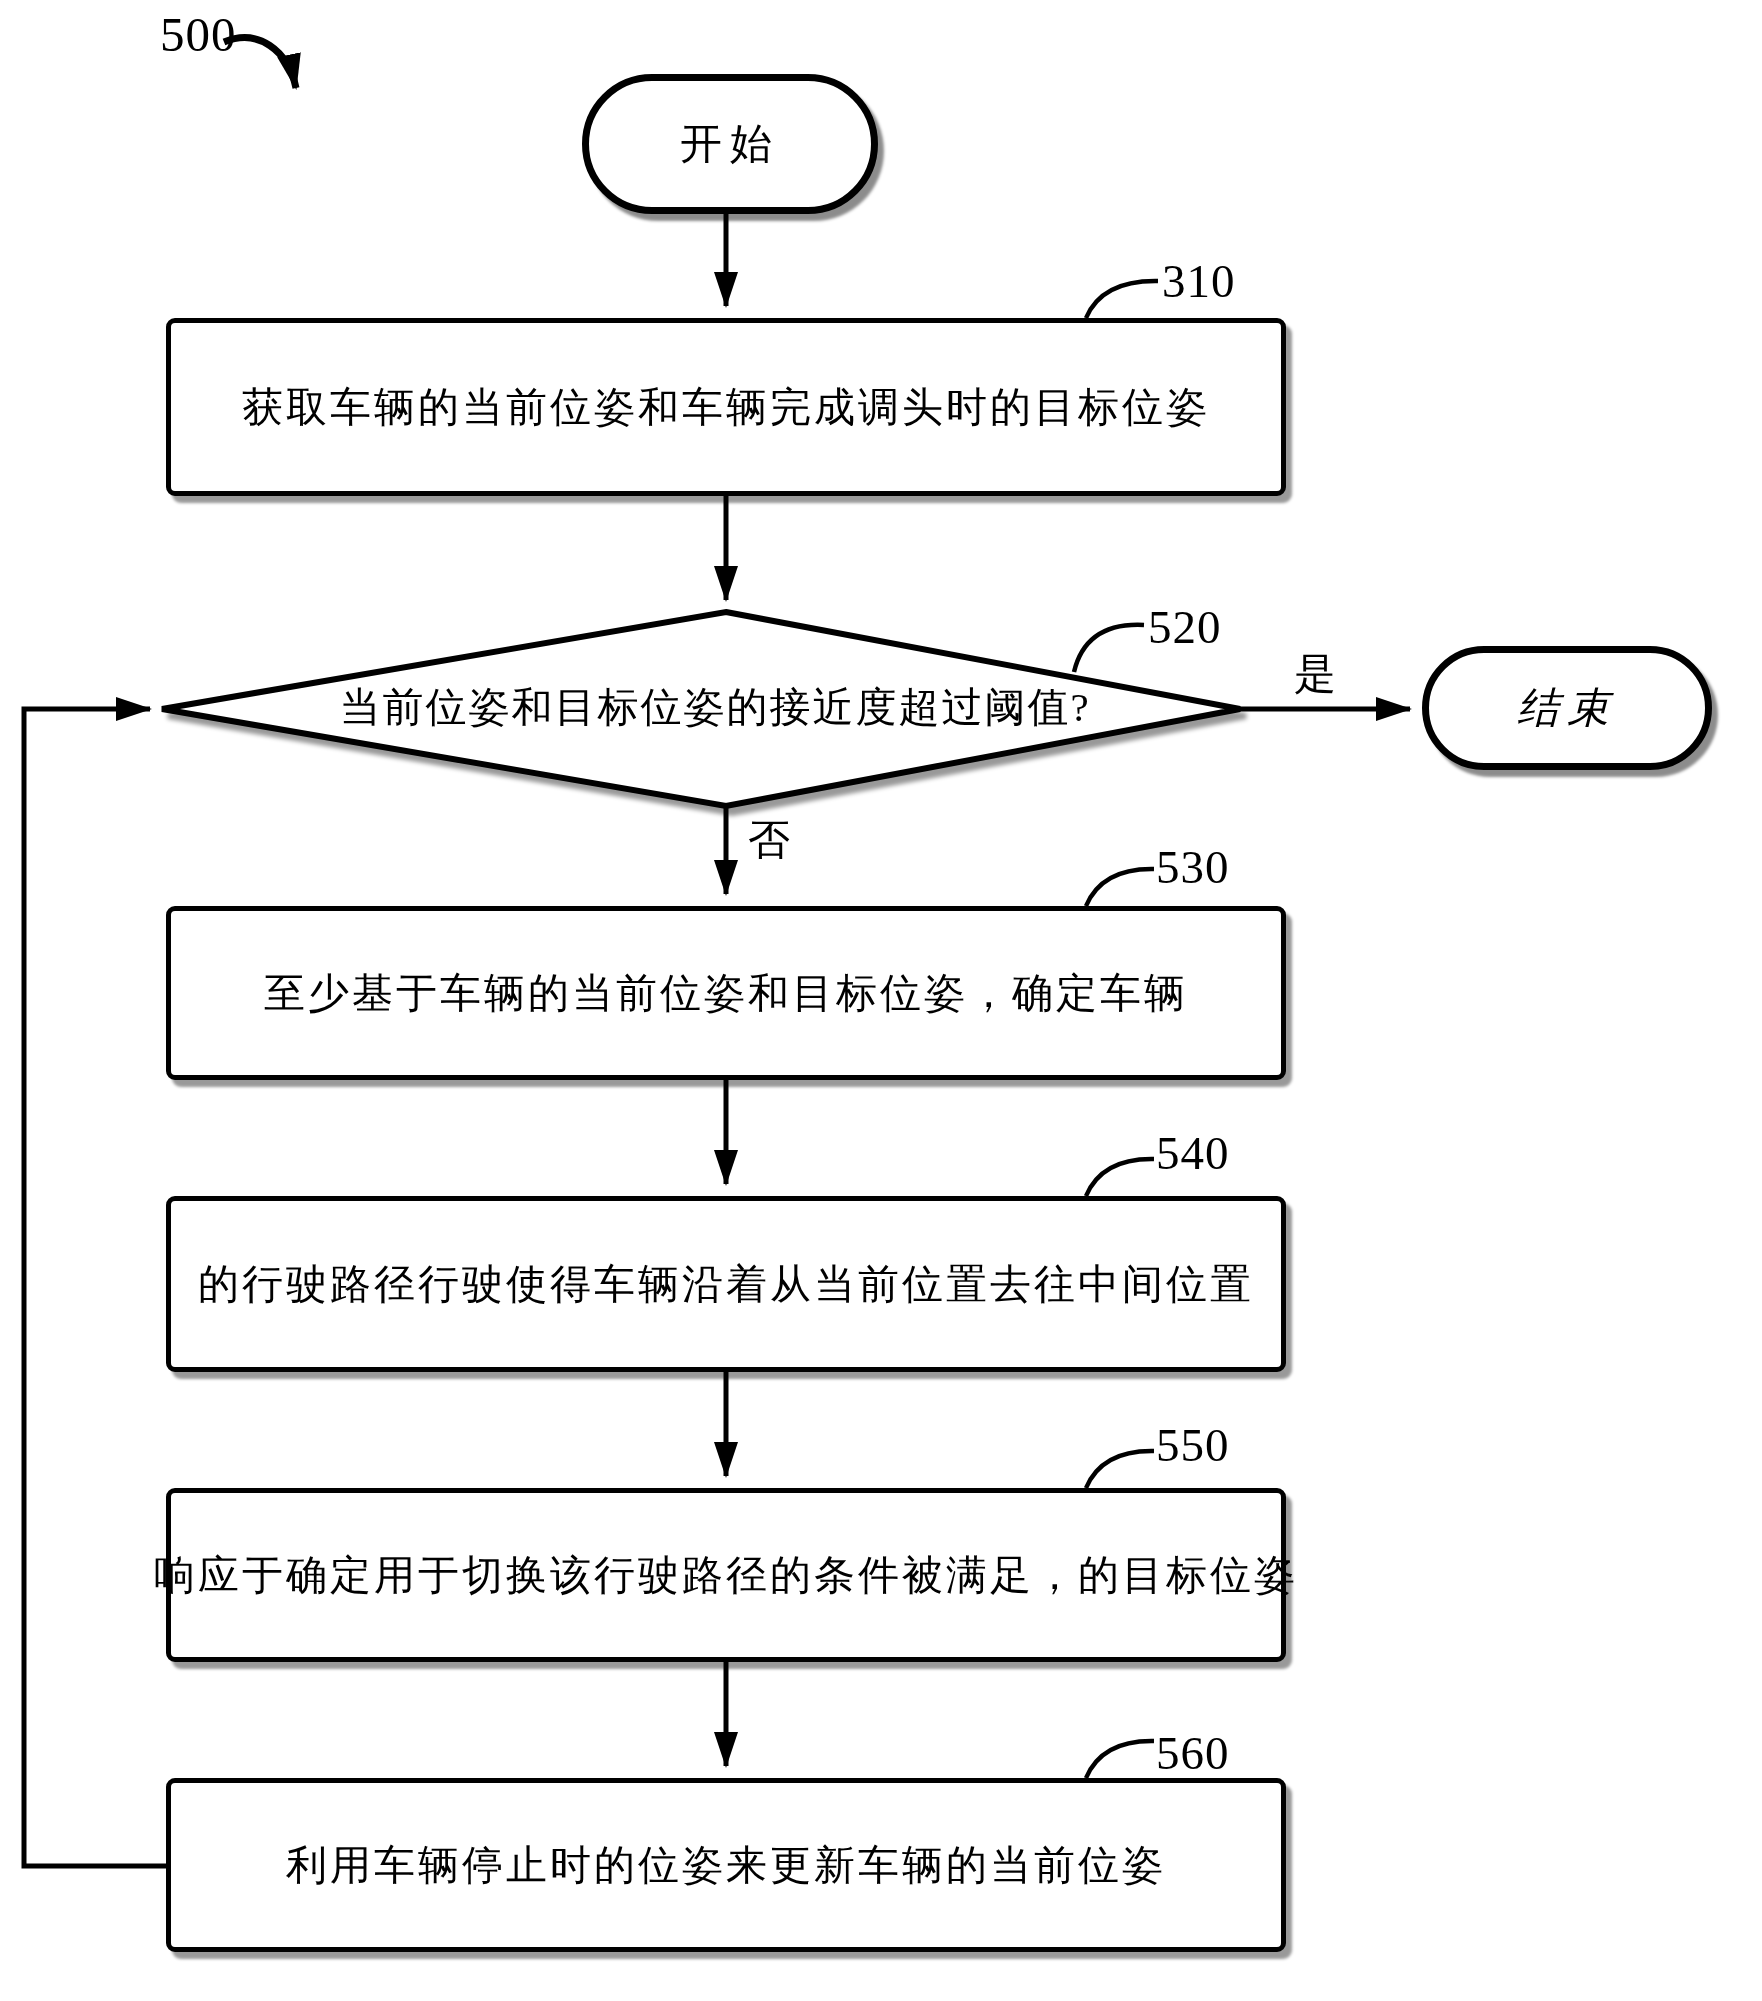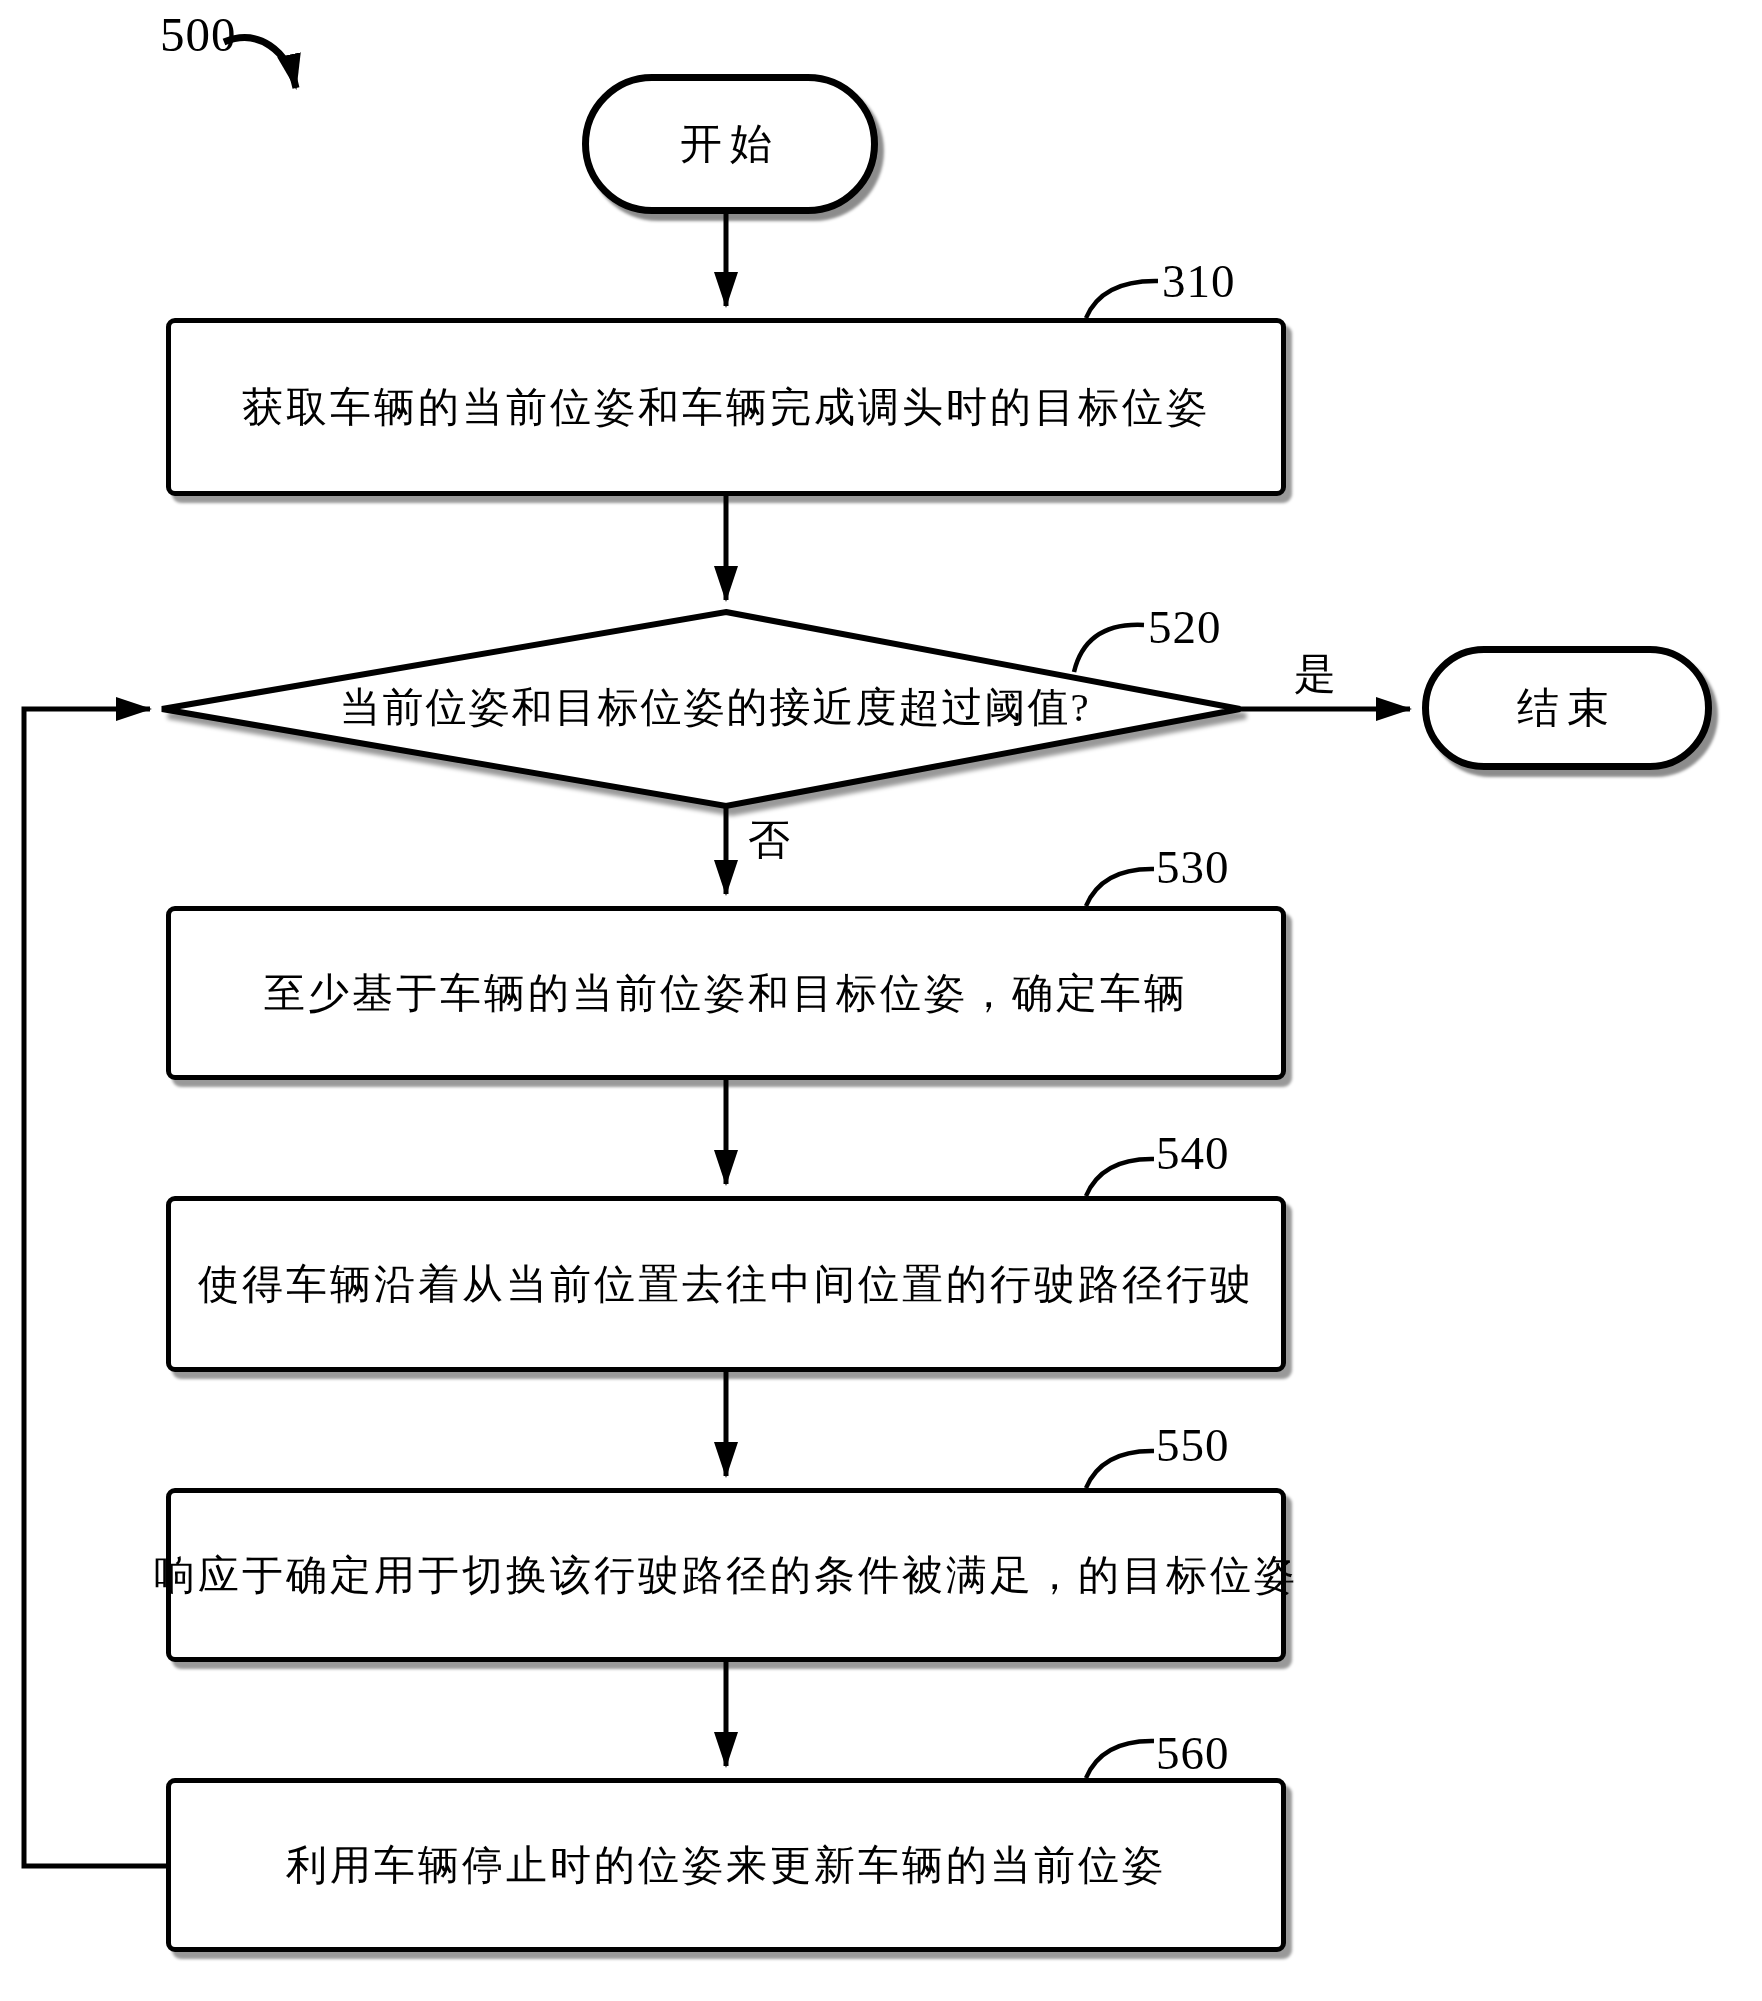--- a/index.html
+++ b/index.html
@@ -77,32 +77,32 @@
     <div class="line">获取车辆的当前位姿和车辆完成调头时</div>
     <div class="line">的目标位姿</div>
   </div>
   <div class="ref" style="left:1162px;top:254px;">310</div>
 
   <div class="diamond-text">当前位姿和目标位姿的接近度超过阈值?</div>
   <div class="ref" style="left:1148px;top:600px;">520</div>
   <div class="edge-label" style="left:1294px;top:646px;">是</div>
   <div class="edge-label" style="left:748px;top:812px;">否</div>
 
-  <div class="terminal" style="left:1422px;top:646px;width:290px;height:124px;">
+  <div class="terminal" style="left:1422px;top:646px;width:290px;height:124px;font-style:italic;">
     <span>结束</span>
   </div>
 
   <div class="box" style="top:906px;height:174px;">
     <div class="line">至少基于车辆的当前位姿和目标位姿，确定车辆</div>
   </div>
   <div class="ref" style="left:1156px;top:840px;">530</div>
 
   <div class="box" style="top:1196px;height:176px;">
+    <div class="line">的行驶路径行驶</div>
     <div class="line">使得车辆沿着从当前位置去往中间位置</div>
-    <div class="line">的行驶路径行驶</div>
   </div>
   <div class="ref" style="left:1156px;top:1126px;">540</div>
 
   <div class="box" style="top:1488px;height:174px;">
     <div class="line">响应于确定用于切换该行驶路径的条件被满足，</div>
     <div class="line">的目标位姿</div>
   </div>
   <div class="ref" style="left:1156px;top:1418px;">550</div>
 
   <div class="box" style="top:1778px;height:174px;">

